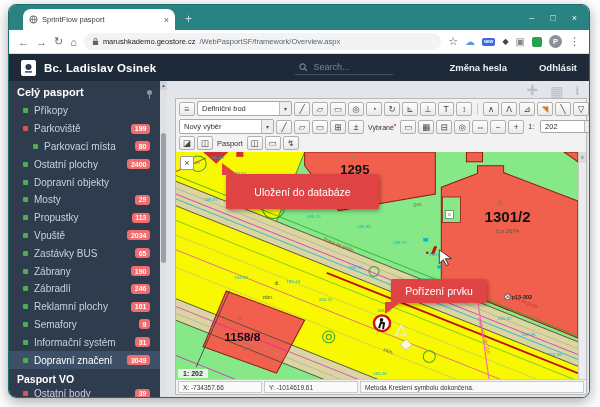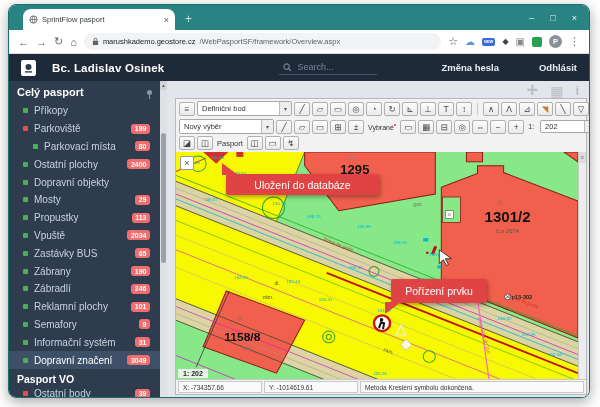--- a/index.html
+++ b/index.html
@@ -23,21 +23,21 @@
              align-items:center; gap:4px; padding:0 8px; font-size:7.5px; min-width:0; }
   .url-domain { color:#202124; } .url-path { color:#5f6368; white-space:nowrap; overflow:hidden; }
   .ext { font-size:10px; }
   .newbox { background:#3b6ae0; color:#fff; font-size:4px; font-weight:bold; border-radius:2px;
             padding:2px 2px; line-height:4px; }
   .greenbox { width:10px; height:10px; background:#27a253; border-radius:2px; }
   .profile { width:13px; height:13px; border-radius:50%; background:#8a8f98; color:#fff;
              font-size:7.5px; font-weight:bold; display:flex; align-items:center; justify-content:center; }
   
   .app { position:absolute; left:0; right:0; top:49px; bottom:0; display:flex; flex-direction:column; }
-  .appheader { height:27px; background:#1f2a38; display:flex; align-items:center; padding:0 12px; gap:16px; flex:none; }
+  .appheader { height:27px; background:#1f2a38; display:flex; align-items:center; padding:0 12px; gap:8px; flex:none; }
   .logo { width:15px; height:16px; background:#fff; border-radius:2px; display:flex; align-items:center; justify-content:center; }
   .username { color:#fff; font-size:11.5px; font-weight:bold; letter-spacing:.2px; }
   .searchbox { margin-left:auto; margin-right:48px; display:flex; align-items:center; gap:5px;
                border-bottom:1px solid #45546a; padding:2px 4px; width:98px; color:#76879e; font-size:9px; }
   .hlink { color:#e8edf2; font-size:9.5px; font-weight:bold; margin-left:24px; }
   .content { flex:1; display:flex; min-height:0;border-radius:9px; }
   
   .sidebar { width:158px; background:#2e3c4e; display:flex; flex:none; }
   .sidebody { flex:1; overflow:hidden; }
   .stitle { display:flex; align-items:center; color:#fff; font-weight:bold; font-size:11px; padding:5px 8px 4px 8px; }
@@ -82,21 +82,21 @@
                    color:#555; display:flex; align-items:center; justify-content:center; }
   
   .canvas { flex:1; position:relative; overflow:hidden; background:#86e886; min-height:0; }
   .canvas svg { position:absolute; left:0; top:0; width:calc(100% - 8px); height:100%; display:block; }
   .handle { position:absolute; right:0; top:0; bottom:0; width:8px; background:#ececec; border-left:1px solid #c9c9c9; }
   .handle .hbtn { height:11px; background:#dcdcdc; font-size:5px; color:#666; text-align:center; line-height:11px; }
   .mapclose { position:absolute; left:4px; top:4px; width:14px; height:14px; background:#fff;
               border:1px solid #999; border-radius:2px; color:#555; font-size:9px; text-align:center; line-height:12px; }
   .callout { position:absolute; background:#e04343; color:#fff; display:flex; align-items:center;
              justify-content:center; border-radius:2px; box-shadow:1px 2px 4px rgba(0,0,0,.35); z-index:5; }
-  .callout1 { left:50px; top:22px; width:153px; height:21px; font-size:10.5px; }
+  .callout1 { left:50px; top:22px; width:153px; height:35px; font-size:10.5px; }
   .callout2 { left:215px; top:127px; width:96px; height:24px; font-size:10.5px; }
   .spike-up { position:absolute; left:-4px; top:-11px; width:0; height:0;
               border-bottom:12px solid #e04343; border-right:16px solid transparent; }
   .spike-down { position:absolute; left:-6px; bottom:-11px; width:0; height:0;
                 border-top:12px solid #e04343; border-right:16px solid transparent; }
   .mapscale { position:absolute; left:2px; bottom:1px; background:rgba(243,243,243,.9); font-size:7px;
               font-weight:bold; color:#222; padding:1px 5px; z-index:4; }
   .statusbar { height:15px; background:#f2f2f2; border-top:1px solid #c9c9c9; display:flex; gap:2px;
                padding:1px 2px; flex:none; }
   .scell { background:#fafafa; border:1px solid #c8c8c8; font-size:6.5px; color:#333; display:flex;

